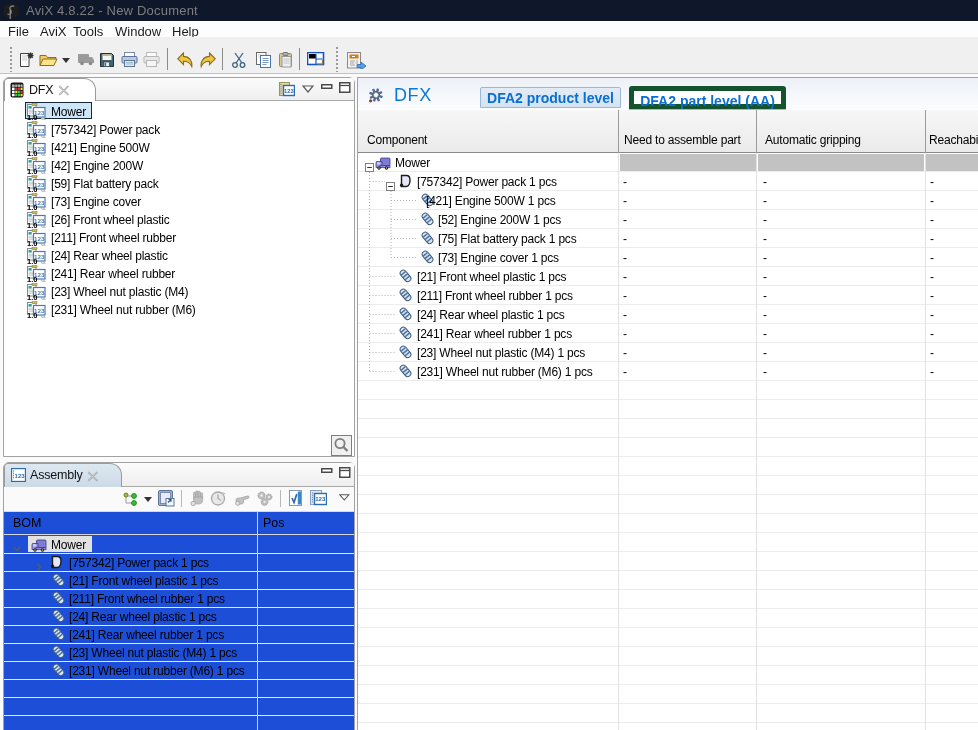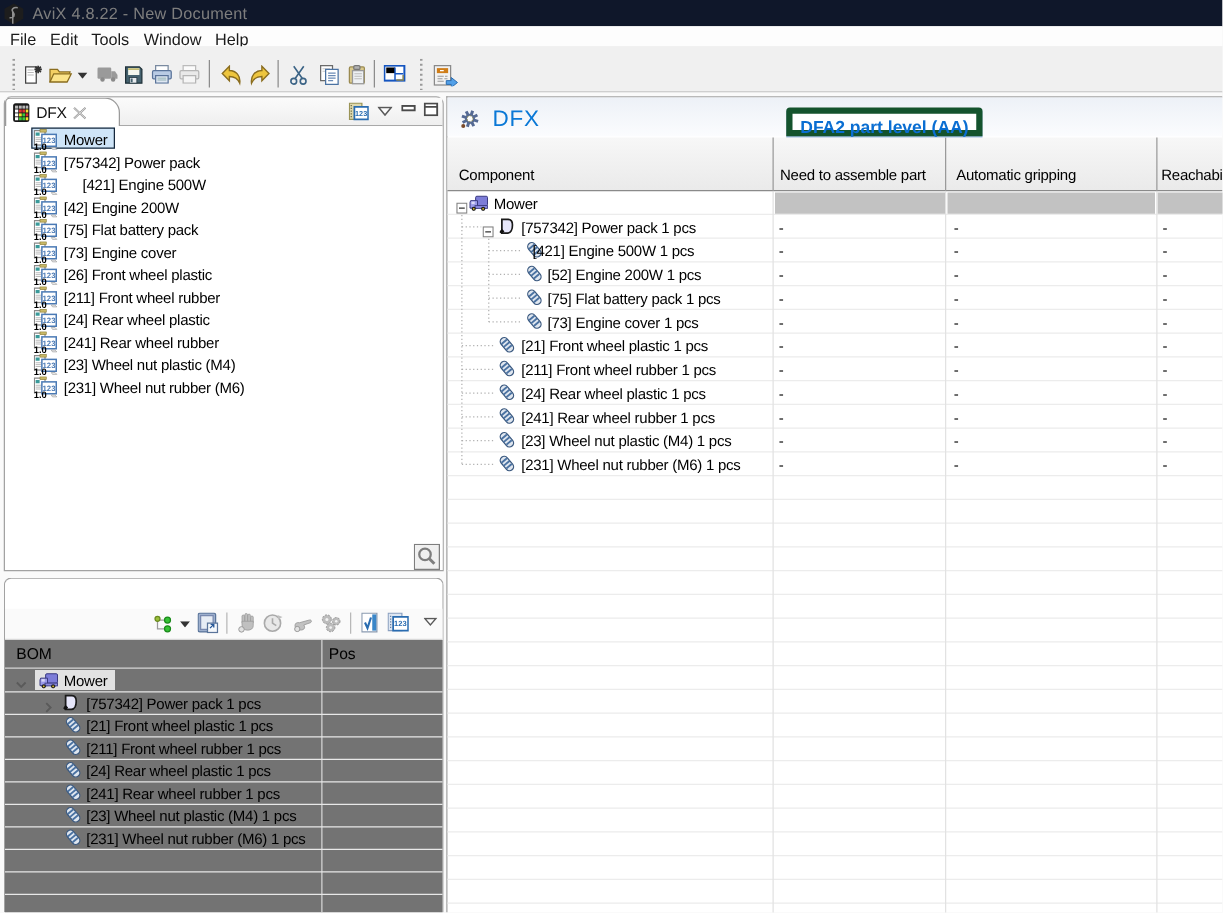--- a/index.html
+++ b/index.html
@@ -50,21 +50,21 @@
 <body>
 <div id="titlebar">
     <svg style="position:absolute;left:2px;top:2px" width="18" height="18">
       <path d="M9 0.8 L16.6 5 L16.6 13 L9 17.4 L1.6 13 L1.6 5 z" fill="#1d1d1d"></path>
       <path d="M12.2 4.2 C8.8 3.6 6.6 5.4 8.4 7.6 C10.4 10 9.4 12.6 5.6 12.2 M8.2 7.4 L8.2 17" stroke="#8f8f8f" stroke-width="1.2" fill="none"></path>
     </svg>
     <span id="titletext">AviX 4.8.22 - New Document</span>
   </div>
 <div id="menubar">
   <span class="menu" style="left:8px">File</span>
-  <span class="menu" style="left:40px">Edit</span>
+  <span class="menu" style="left:40px">AviX</span>
   <span class="menu" style="left:73px">Tools</span>
   <span class="menu" style="left:115px">Window</span>
   <span class="menu" style="left:172px">Help</span>
 </div>
 <div id="toolbar">
 <div class="dotsep" style="left:10px"></div>
 <svg class="tbi" style="left:18px" width="16" height="16">
       <path d="M2.5 1.5h8.5v13H2.5z" fill="#fff" stroke="#444"></path>
       <path d="M4 4h5M4 6h5M4 8h5" stroke="#bbb" stroke-width="0.8"></path>
       <g stroke="#333" stroke-width="1.4">
@@ -225,21 +225,21 @@
           <span class="abs" style="left:23px;top:0"><svg width="20" height="18" viewBox="0 0 20 18">
               <rect x="0.5" y="1.5" width="8.5" height="11.5" fill="#fff" stroke="#888"></rect>
               <rect x="1.5" y="3" width="3.2" height="2.6" fill="#3a9a9a"></rect>
               <path d="M1.5 7.2h6.5M1.5 8.7h6.5M1.5 10.2h4.5" stroke="#b0b0b0" stroke-width="0.7"></path>
               <rect x="5" y="0.5" width="5" height="2.2" fill="#c9b968" stroke="#8a7a30" stroke-width="0.5"></rect>
               <rect x="6.5" y="4.5" width="11.5" height="9.5" fill="#fff" stroke="#4a7ab5" stroke-width="1.2"></rect>
               <text x="12.2" y="11.8" font-size="6.2" font-weight="bold" fill="#4a7ab5" text-anchor="middle" font-family="Liberation Sans">123</text>
               <path d="M14 15h3l1.5 1.5h-3.5z" fill="#eee" stroke="#999" stroke-width="0.5"></path>
               <text x="0" y="17.2" font-size="7.5" font-weight="bold" fill="#000" font-family="Liberation Sans">1.0</text>
             </svg></span>
-          <span class="trtext" style="left:62px">[421] Engine 500W</span>
+          <span class="trtext" style="left:47px">[421] Engine 500W</span>
         </div>
         <div class="treerow" style="top:56px">
           <span class="abs" style="left:23px;top:0"><svg width="20" height="18" viewBox="0 0 20 18">
               <rect x="0.5" y="1.5" width="8.5" height="11.5" fill="#fff" stroke="#888"></rect>
               <rect x="1.5" y="3" width="3.2" height="2.6" fill="#3a9a9a"></rect>
               <path d="M1.5 7.2h6.5M1.5 8.7h6.5M1.5 10.2h4.5" stroke="#b0b0b0" stroke-width="0.7"></path>
               <rect x="5" y="0.5" width="5" height="2.2" fill="#c9b968" stroke="#8a7a30" stroke-width="0.5"></rect>
               <rect x="6.5" y="4.5" width="11.5" height="9.5" fill="#fff" stroke="#4a7ab5" stroke-width="1.2"></rect>
               <text x="12.2" y="11.8" font-size="6.2" font-weight="bold" fill="#4a7ab5" text-anchor="middle" font-family="Liberation Sans">123</text>
               <path d="M14 15h3l1.5 1.5h-3.5z" fill="#eee" stroke="#999" stroke-width="0.5"></path>
@@ -251,21 +251,21 @@
           <span class="abs" style="left:23px;top:0"><svg width="20" height="18" viewBox="0 0 20 18">
               <rect x="0.5" y="1.5" width="8.5" height="11.5" fill="#fff" stroke="#888"></rect>
               <rect x="1.5" y="3" width="3.2" height="2.6" fill="#3a9a9a"></rect>
               <path d="M1.5 7.2h6.5M1.5 8.7h6.5M1.5 10.2h4.5" stroke="#b0b0b0" stroke-width="0.7"></path>
               <rect x="5" y="0.5" width="5" height="2.2" fill="#c9b968" stroke="#8a7a30" stroke-width="0.5"></rect>
               <rect x="6.5" y="4.5" width="11.5" height="9.5" fill="#fff" stroke="#4a7ab5" stroke-width="1.2"></rect>
               <text x="12.2" y="11.8" font-size="6.2" font-weight="bold" fill="#4a7ab5" text-anchor="middle" font-family="Liberation Sans">123</text>
               <path d="M14 15h3l1.5 1.5h-3.5z" fill="#eee" stroke="#999" stroke-width="0.5"></path>
               <text x="0" y="17.2" font-size="7.5" font-weight="bold" fill="#000" font-family="Liberation Sans">1.0</text>
             </svg></span>
-          <span class="trtext" style="left:47px">[75] Flat battery pack</span>
+          <span class="trtext" style="left:47px">[59] Flat battery pack</span>
         </div>
         <div class="treerow" style="top:92px">
           <span class="abs" style="left:23px;top:0"><svg width="20" height="18" viewBox="0 0 20 18">
               <rect x="0.5" y="1.5" width="8.5" height="11.5" fill="#fff" stroke="#888"></rect>
               <rect x="1.5" y="3" width="3.2" height="2.6" fill="#3a9a9a"></rect>
               <path d="M1.5 7.2h6.5M1.5 8.7h6.5M1.5 10.2h4.5" stroke="#b0b0b0" stroke-width="0.7"></path>
               <rect x="5" y="0.5" width="5" height="2.2" fill="#c9b968" stroke="#8a7a30" stroke-width="0.5"></rect>
               <rect x="6.5" y="4.5" width="11.5" height="9.5" fill="#fff" stroke="#4a7ab5" stroke-width="1.2"></rect>
               <text x="12.2" y="11.8" font-size="6.2" font-weight="bold" fill="#4a7ab5" text-anchor="middle" font-family="Liberation Sans">123</text>
               <path d="M14 15h3l1.5 1.5h-3.5z" fill="#eee" stroke="#999" stroke-width="0.5"></path>
@@ -353,20 +353,40 @@
         </div>
       </div>
     <svg class="abs" style="left:327px;top:334px" width="21" height="21">
         <rect x="0.5" y="0.5" width="20" height="20" fill="#f0f0f0" stroke="#7e7e7e"></rect>
         <circle cx="9" cy="8.5" r="4.6" fill="none" stroke="#7e7e7e" stroke-width="1.8"></circle>
         <path d="M12.5 12l4 4" stroke="#7e7e7e" stroke-width="2.4"></path>
       </svg>
   </div>
 </div>
 <div id="asmview" class="view">
+  <div id="asmtabs" class="tabstrip">
+    <div class="etab" style="left:0px;top:0px;width:118px;height:24px;background:linear-gradient(#dde8f1,#ccdae6)"></div>
+    <svg class="abs" style="left:7px;top:5px" width="15" height="14">
+        <rect x="0.5" y="0.5" width="14" height="13" fill="#fff" stroke="#2a6cb0" stroke-width="1.3"></rect>
+        <path d="M2.5 2.5v9" stroke="#2a6cb0" stroke-width="1" stroke-dasharray="1 1.2"></path>
+        <text x="8.6" y="10" font-size="6" font-weight="bold" fill="#2a6cb0" text-anchor="middle" font-family="Liberation Sans">123</text>
+      </svg>
+    <span class="tabtxt" style="left:26px;top:5px">Assembly</span>
+    <svg class="abs" style="left:83px;top:8px" width="12" height="11">
+        <path d="M1.2 1.2 L10.4 9.8 M10.4 1.2 L1.2 9.8" stroke="#9a9a9a" stroke-width="1.6" fill="none"></path>
+        <path d="M1.2 1.2 L10.4 9.8 M10.4 1.2 L1.2 9.8" stroke="#fff" stroke-width="0.5" fill="none"></path>
+      </svg>
+    <svg class="abs" style="left:317px;top:5px" width="12" height="6">
+        <rect x="0.75" y="0.75" width="10" height="3.5" fill="#fff" stroke="#4a4a4a" stroke-width="1.5"></rect>
+      </svg>
+    <svg class="abs" style="left:335px;top:4px" width="12" height="11">
+        <rect x="0.75" y="0.75" width="10" height="9.5" fill="#fff" stroke="#4a4a4a" stroke-width="1.5"></rect>
+        <path d="M1 3.5h10" stroke="#4a4a4a" stroke-width="1.3"></path>
+      </svg>
+  </div>
   <div id="asmtoolbar">
     <svg class="abs" style="left:118px;top:4px" width="17" height="16">
         <path d="M4 5v7h7M4 5h7" fill="none" stroke="#9a9a9a"></path>
         <circle cx="4" cy="4" r="2" fill="#9abf3a" stroke="#6a8a20"></circle>
         <circle cx="12" cy="5" r="2.4" fill="#35c135" stroke="#1a8a1a"></circle>
         <circle cx="12" cy="12" r="2.4" fill="#35c135" stroke="#1a8a1a"></circle>
       </svg>
     <svg class="abs" style="left:140px;top:10px" width="8" height="5">
         <path d="M0 0h8L4 5z" fill="#333"></path>
       </svg>
@@ -417,21 +437,21 @@
     <svg class="abs" style="left:306px;top:3px" width="17" height="17">
         <rect x="0.5" y="0.5" width="11" height="14" fill="#dde6f2" stroke="#8aa0c0"></rect>
         <rect x="4.5" y="3.5" width="12" height="11" fill="#fff" stroke="#2a6cb0" stroke-width="1.4"></rect>
         <path d="M2.5 2.5v10" stroke="#6a80a0" stroke-width="1" stroke-dasharray="1 1.2"></path>
         <text x="10.3" y="11" font-size="6" font-weight="bold" fill="#2a6cb0" text-anchor="middle" font-family="Liberation Sans">123</text>
       </svg>
     <svg class="abs" style="left:335px;top:7px" width="11" height="7">
         <path d="M0.8 0.8h9L5.3 6z" fill="#fcfcfc" stroke="#5a5a5a" stroke-width="1.1"></path>
       </svg>
   </div>
-  <div id="asmcontent" class="abs" style="left:0;top:49px;width:350px;height:218px;background:#737373">
+  <div id="asmcontent" class="abs" style="left:0;top:49px;width:350px;height:218px;background:#1d4ed8">
     <div class="abs" style="left:0;top:0;width:350px;height:23px;border-bottom:1px solid #d5d5d5">
       <span class="abs" style="left:9px;top:4px;font-size:12.5px">BOM</span>
       <span class="abs" style="left:259px;top:4px;font-size:12.5px">Pos</span>
     </div>
     <div class="abs" style="left:253px;top:0;width:1px;height:218px;background:#d5d5d5"></div>
     <div id="asmrows">
         <div class="treerow" style="top:24px;height:18px;border-bottom:1px solid #e8e8e8">
           <span class="abs" style="left:24px;top:0px;width:64px;height:16px;background:#e2e2e2"></span>
           <span class="abs" style="left:8px;top:4px"><svg width="10" height="10" viewBox="0 0 10 10">
               <path d="M1.5 3 L5 6.5 L8.5 3" stroke="#5a5a5a" stroke-width="1.5" fill="none"></path>
@@ -553,20 +573,21 @@
             <line x1="3.3" y1="3.3" x2="12.7" y2="12.7"></line>
             <line x1="12.7" y1="3.3" x2="3.3" y2="12.7"></line>
           </g>
         </g>
         <circle cx="8" cy="8" r="2.4" fill="#fdfdfd" stroke="#8a8a5a" stroke-width="0.8" stroke-dasharray="1.5 1"></circle>
       </g>
       <circle cx="2.6" cy="13.8" r="1.6" fill="#7a4a2a"></circle>
     </svg>
 
   <div id="edtitle">DFX</div>
+  <div id="tab1" class="dfatab">DFA2 product level</div>
   <div id="tab2" class="dfatab">DFA2 part level (AA)</div>
   <div id="thead">
     <span class="thlabel" style="left:9px">Component</span>
     <span class="thlabel" style="left:266px">Need to assemble part</span>
     <span class="thlabel" style="left:407px">Automatic gripping</span>
     <span class="thlabel" style="left:571px">Reachability</span>
     <div class="thsep" style="left:260px"></div>
     <div class="thsep" style="left:398px"></div>
     <div class="thsep" style="left:567px"></div>
   </div>

